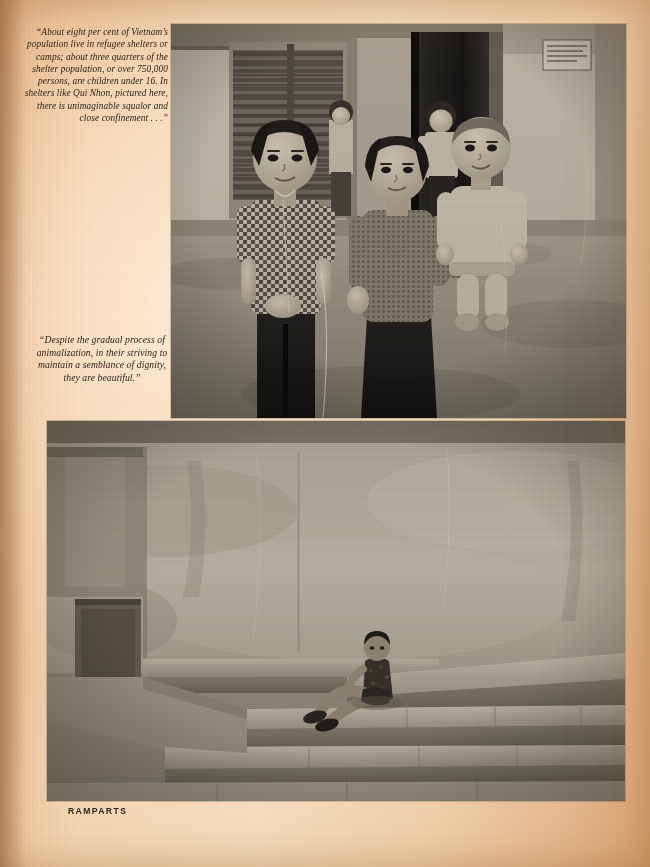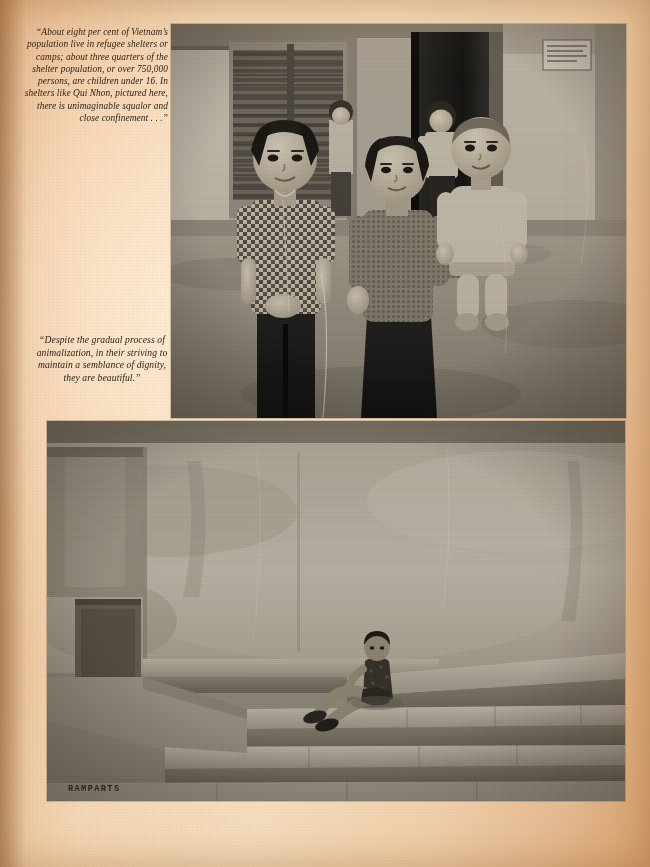--- a/index.html
+++ b/index.html
@@ -110,22 +110,22 @@
       repeating-linear-gradient(0deg, rgba(0,0,0,0.045) 0px, rgba(0,0,0,0.045) 1px, rgba(255,255,255,0.02) 1px, rgba(255,255,255,0.02) 2px),
       repeating-linear-gradient(90deg, rgba(0,0,0,0.035) 0px, rgba(0,0,0,0.035) 1px, rgba(255,255,255,0.015) 1px, rgba(255,255,255,0.015) 2px);
     opacity: 0.55;
     pointer-events: none;
   }
 
   
   #footer-magazine {
     position: absolute;
     left: 56px;
-    top: 784px;
-    font-family: Liberation Mono, monospace;
+    top: 806px;
+    font-family: Liberation Sans, sans-serif;
     font-size: 8.6px;
     font-weight: bold;
     letter-spacing: 1.4px;
     color: #2c241b;
     padding-left: 12px;
   }
 </style>
 </head>
 <body>
 

